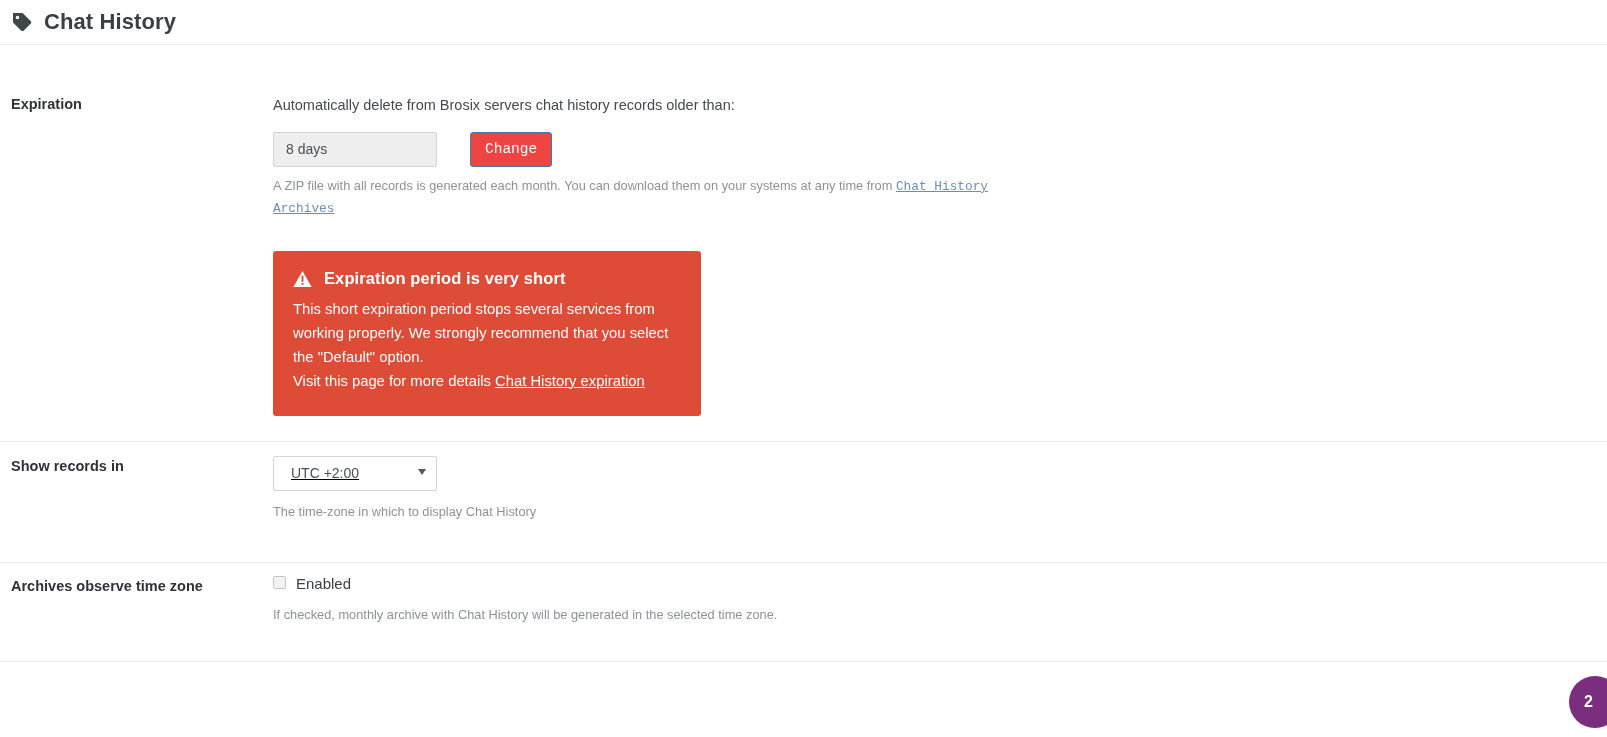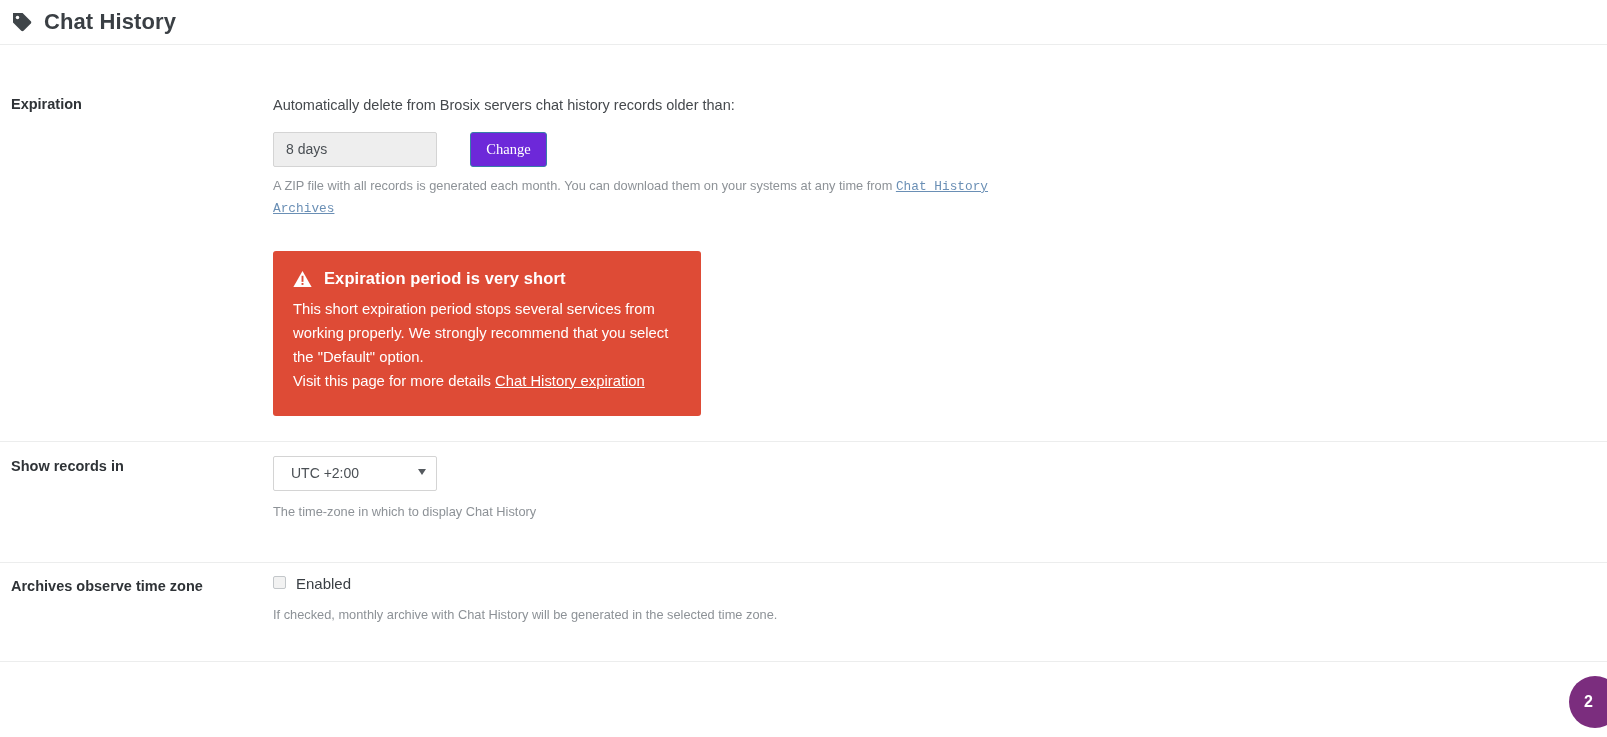--- a/index.html
+++ b/index.html
@@ -89,26 +89,26 @@
     font-size: 14px;
     color: #4a4f54;
     padding: 0 12px;
     font-family: "Liberation Sans", sans-serif;
     line-height: 33px;
     display: block;
   }
   .btn-change {
     height: 35px;
     min-width: 77px;
-    background: #6d28d9;
+    background: #ef4444;
     border: 1px solid #367fa9;
     border-radius: 3px;
     color: #ffffff;
     font-size: 14.5px;
-    font-family: Liberation Serif, serif;
+    font-family: Liberation Mono, monospace;
     padding: 0 14px;
     cursor: pointer;
     display: inline-flex;
     align-items: center;
     justify-content: center;
   }
 
   .hint {
     font-size: 12.8px;
     color: #8d9297;
@@ -160,20 +160,21 @@
   
   .sec-timezone { height: 121px; }
   .sec-timezone .section-label { padding-top: 16px; }
   .sec-timezone .section-body { padding-top: 14px; }
 
   .select-wrap {
     position: relative;
     width: 164px;
     height: 35px;
     margin-bottom: 11px;
+    text-decoration: underline;
   }
   .select-box {
     width: 164px;
     height: 35px;
     background: #ffffff;
     border: 1px solid #d4d4d4;
     border-radius: 2px;
     font-size: 14px;
     color: #4a4f54;
     padding: 0 28px 0 17px;

